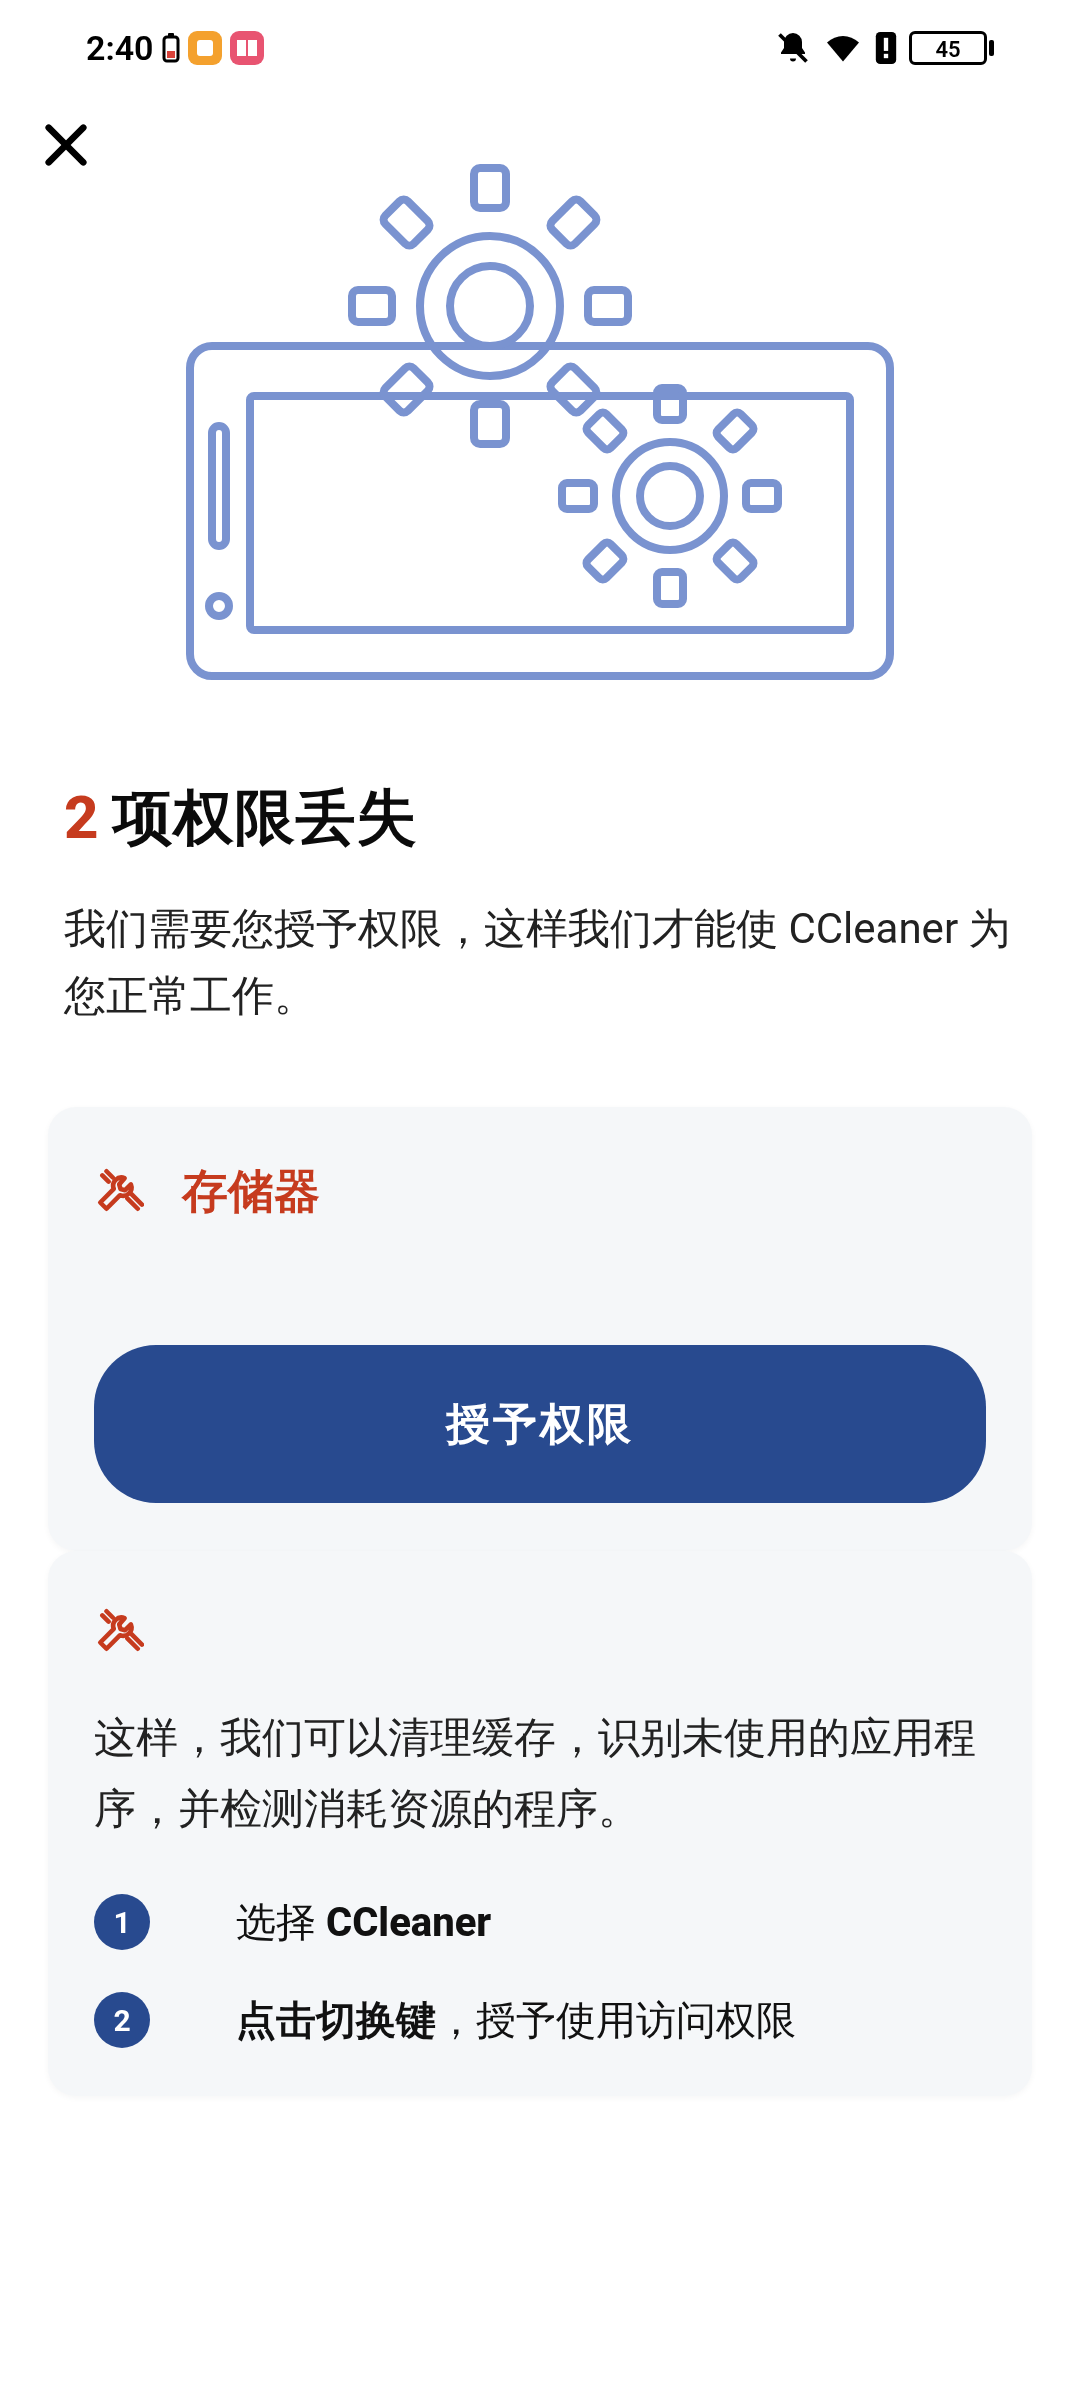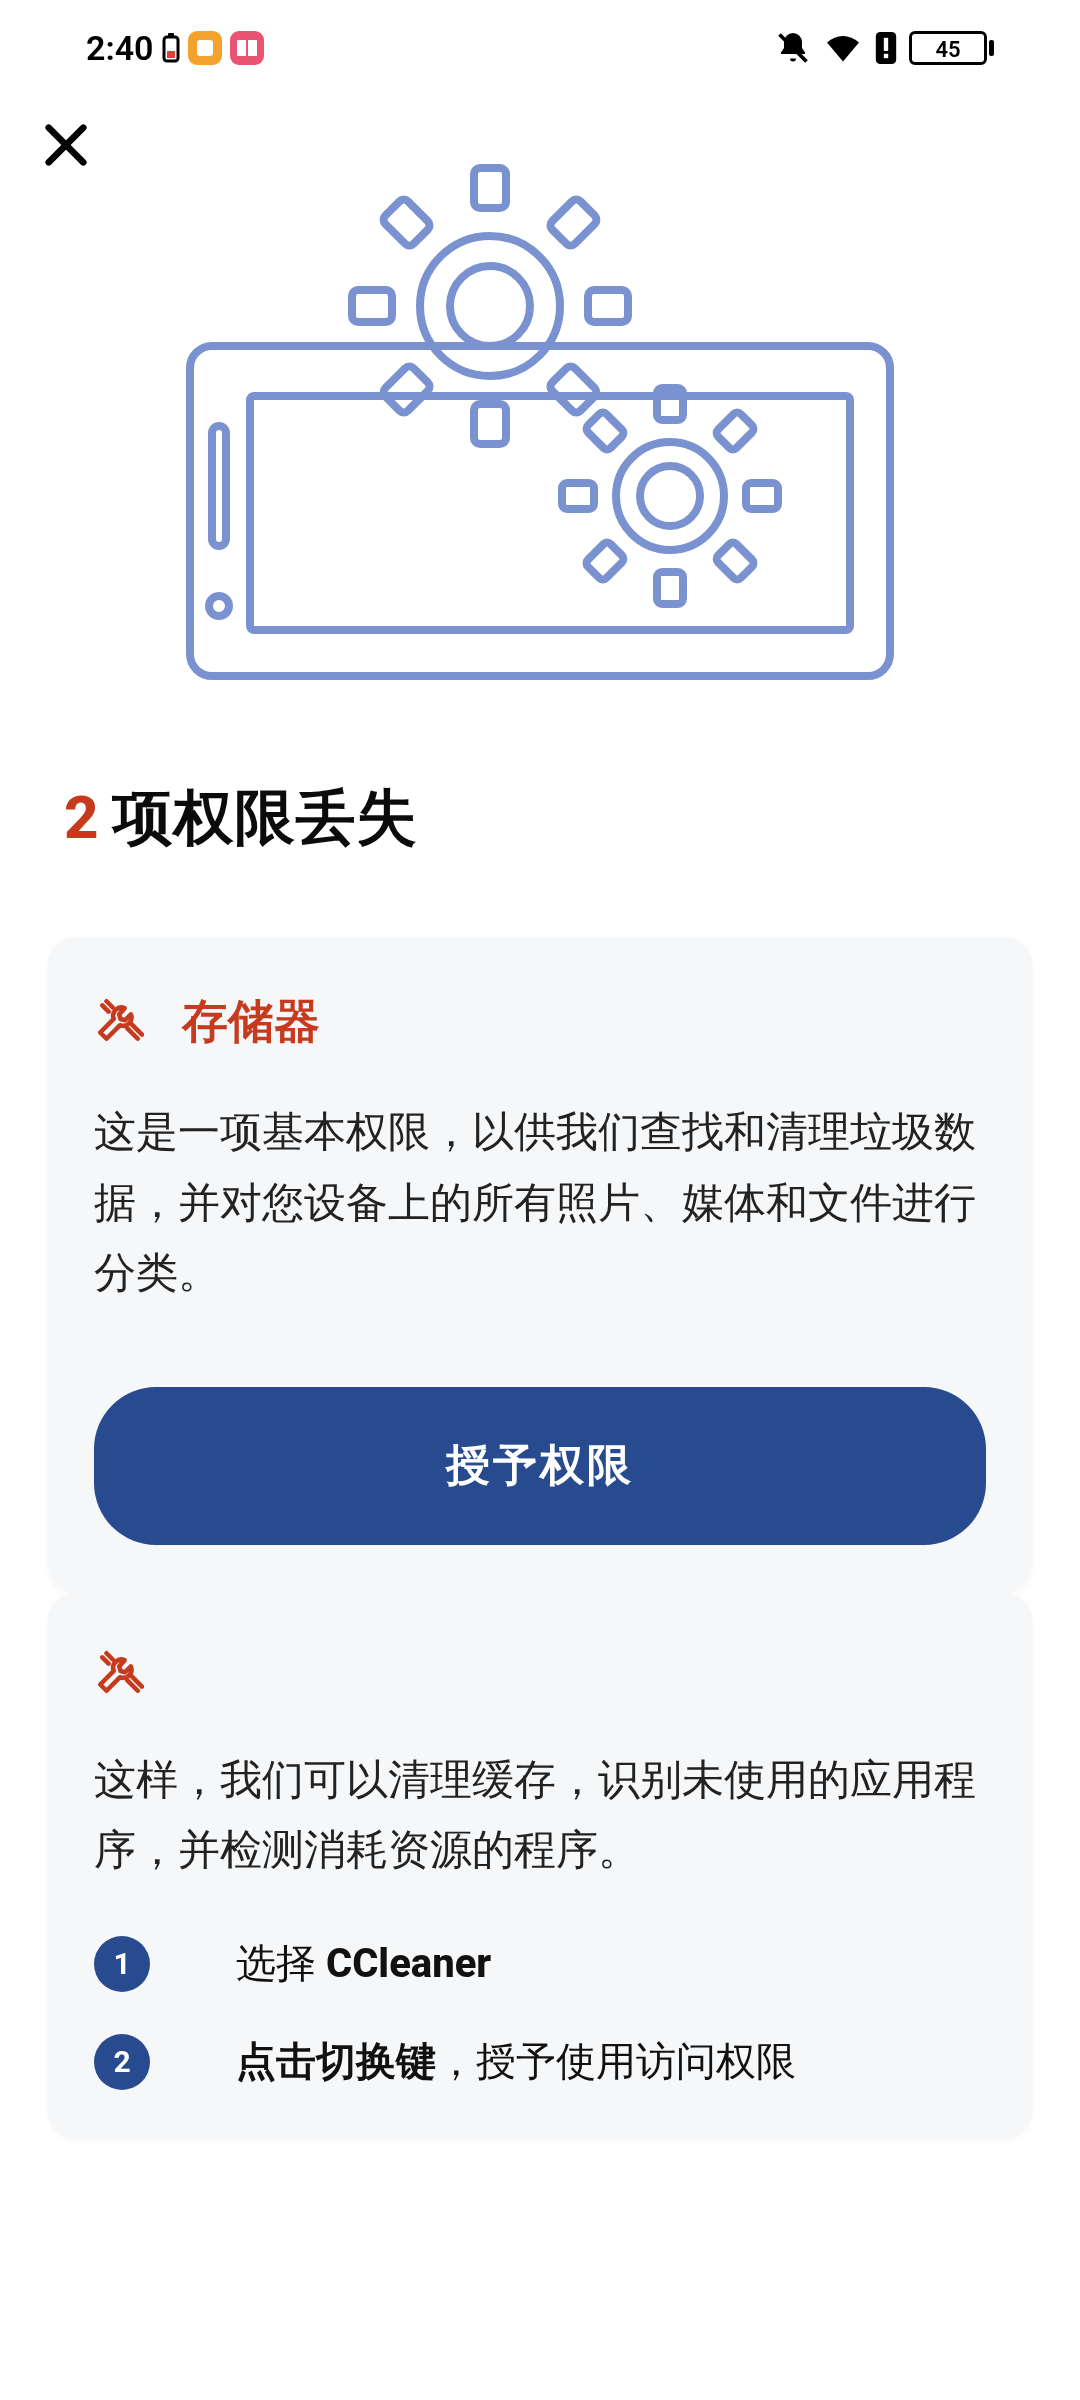--- a/index.html
+++ b/index.html
@@ -156,37 +156,37 @@
       </g>
     </g>
   </svg>
 </div>
 
 <div class="content">
   <div class="title-row">
     <span class="title-count">2</span>
     <span class="title-text">项权限丢失</span>
   </div>
+  <p class="subtitle">我们需要您授予权限，这样我们才能使 CCleaner 为您正常工作。</p>
 </div>
 
 <div class="cards">
 
   <div class="card">
     <div class="card-header">
       <span>
         <svg width="50" height="50" viewBox="0 0 24 24">
             <g fill="none" stroke="#c63b1e" stroke-width="2.2" stroke-linecap="round" stroke-linejoin="round">
               <path d="M14.7 6.3a4 4 0 0 0-5.2 5.2L3 18l3 3 6.5-6.5a4 4 0 0 0 5.2-5.2l-2.8 2.8-2.2-.6-.6-2.2 2.6-3z"></path>
               <path d="M6 3l3 3M4 5l3 3M16 16l5 5M18 14l5 5"></path>
             </g>
           </svg>
       </span>
       <span class="card-title">存储器</span>
     </div>
-    <p class="card-desc">这是一项基本权限，以供我们查找和清理垃圾数据，并对您设备上的所有照片、媒体和文件进行分类。</p>
     <button class="grant-btn">授予权限</button>
   </div>
 
   <div class="card">
     <div class="card-header">
       <span>
         <svg width="50" height="50" viewBox="0 0 24 24">
             <g fill="none" stroke="#c63b1e" stroke-width="2.2" stroke-linecap="round" stroke-linejoin="round">
               <path d="M14.7 6.3a4 4 0 0 0-5.2 5.2L3 18l3 3 6.5-6.5a4 4 0 0 0 5.2-5.2l-2.8 2.8-2.2-.6-.6-2.2 2.6-3z"></path>
               <path d="M6 3l3 3M4 5l3 3M16 16l5 5M18 14l5 5"></path>

